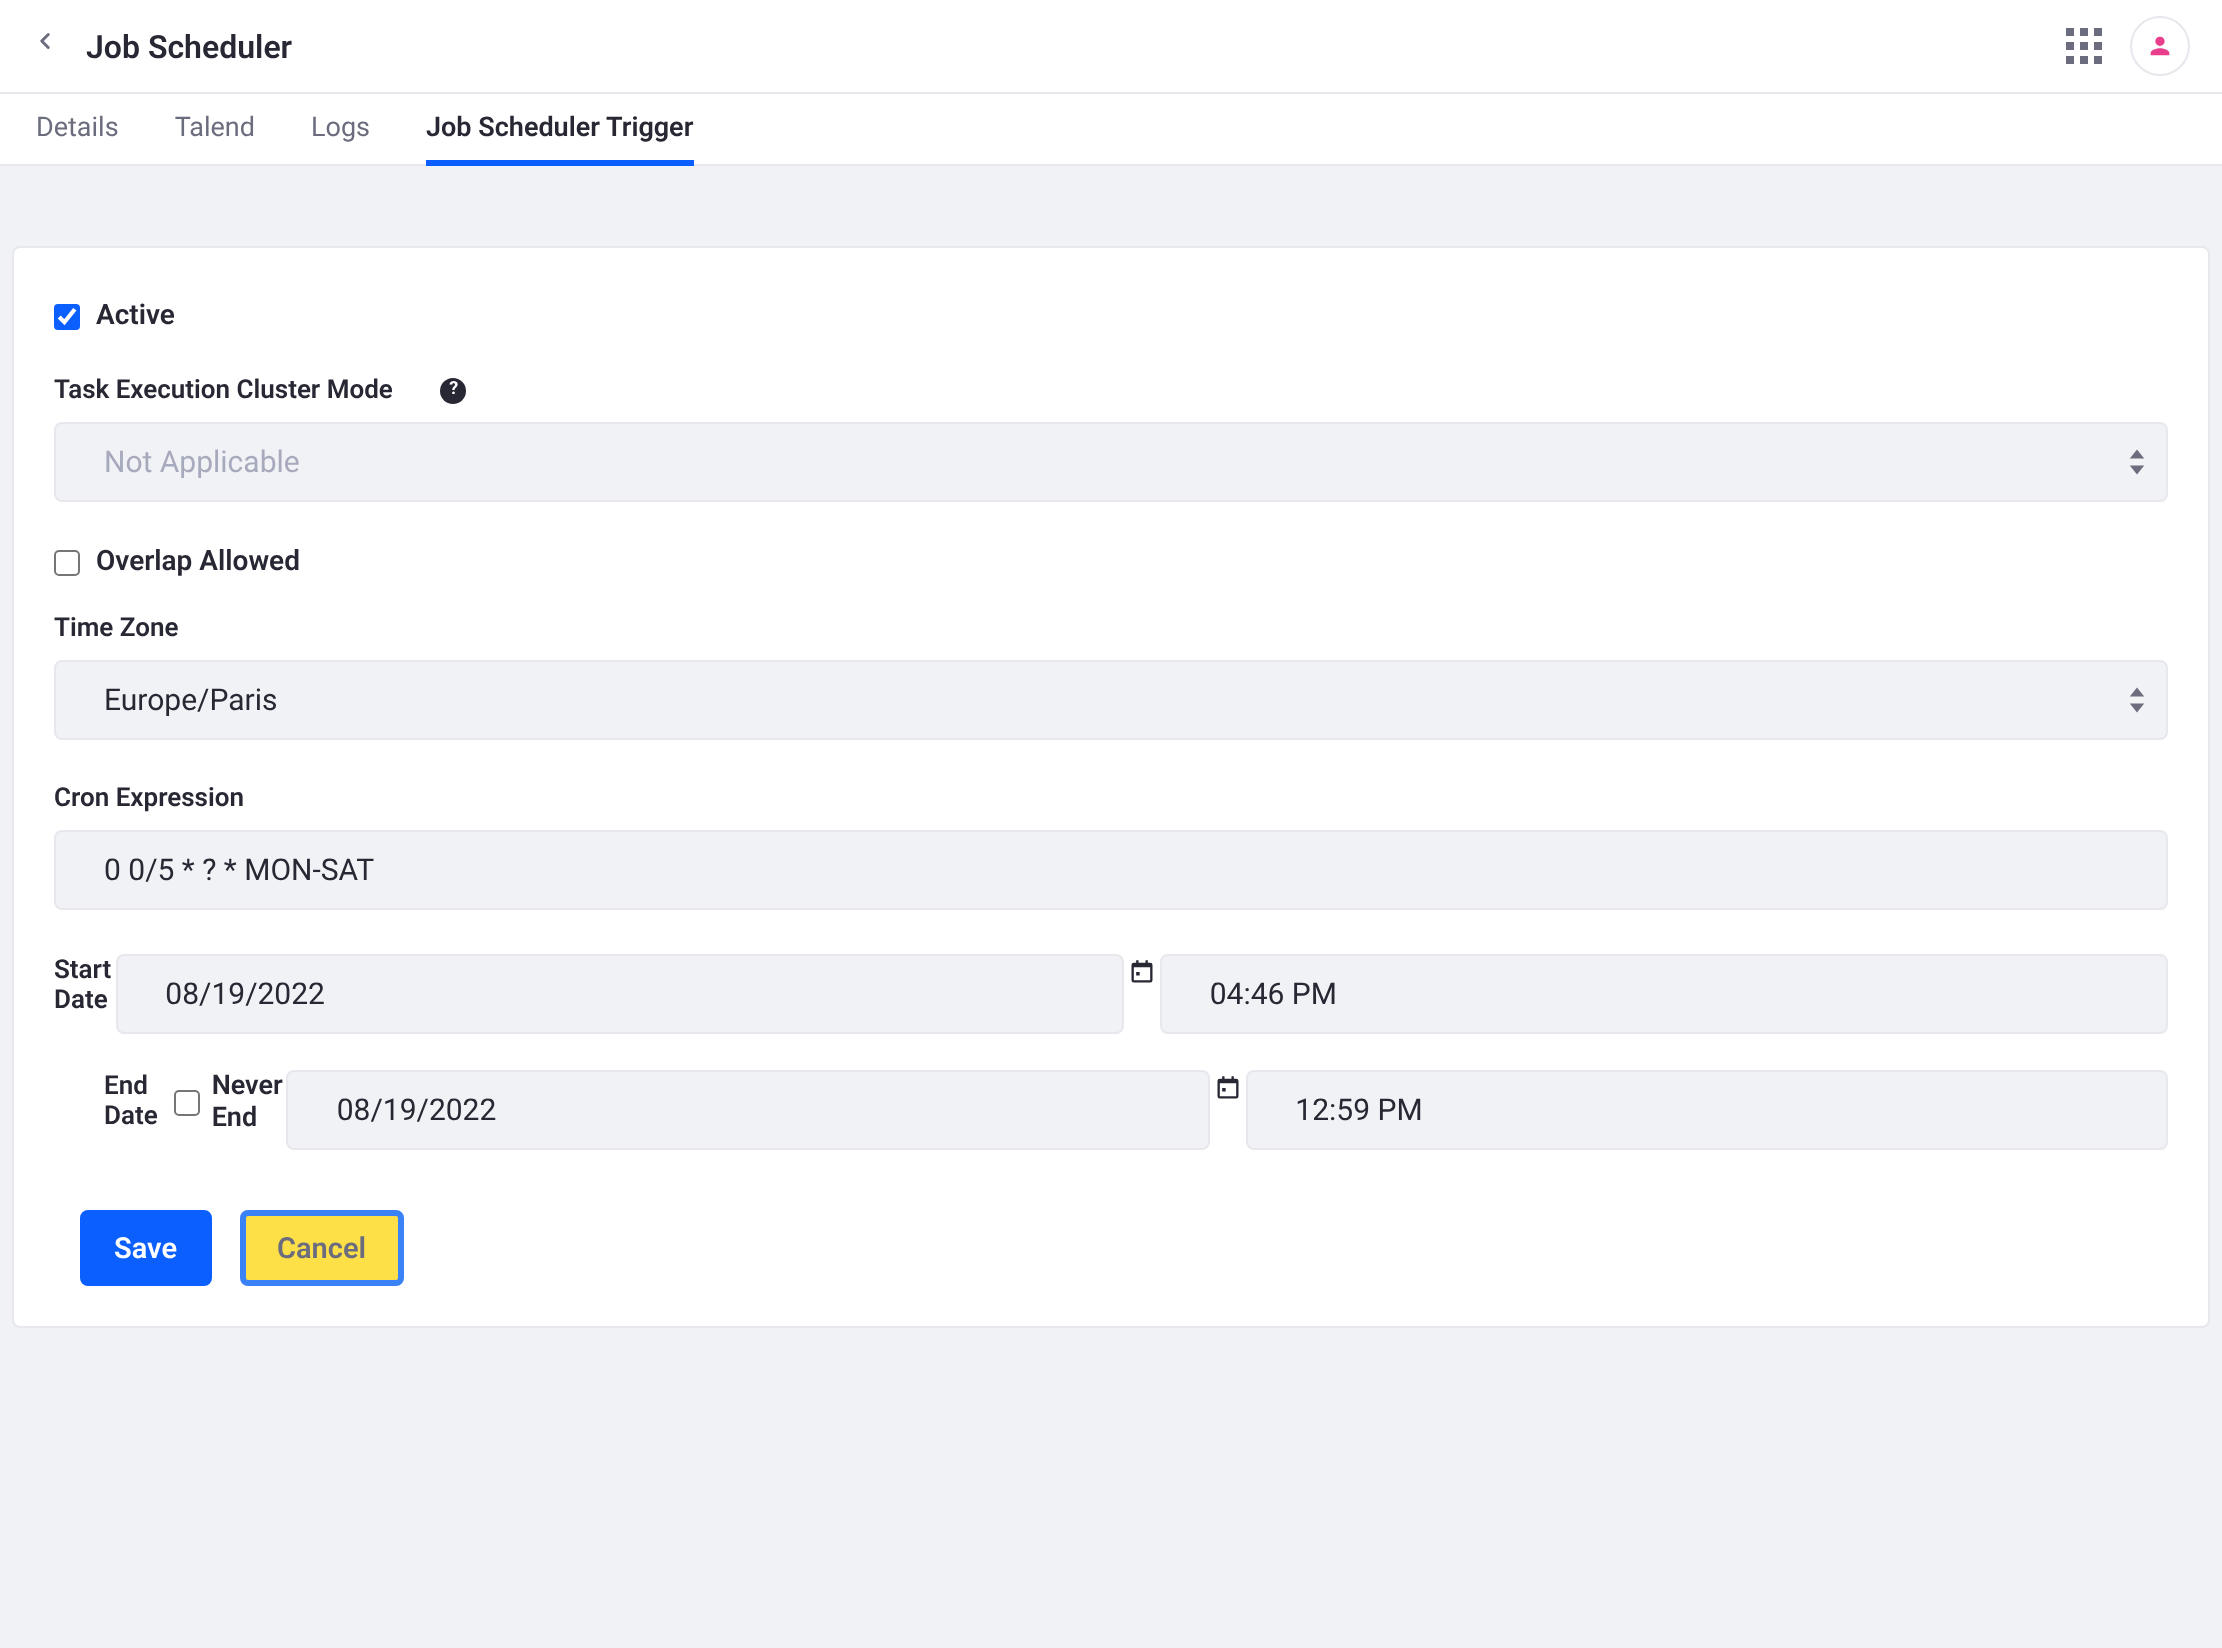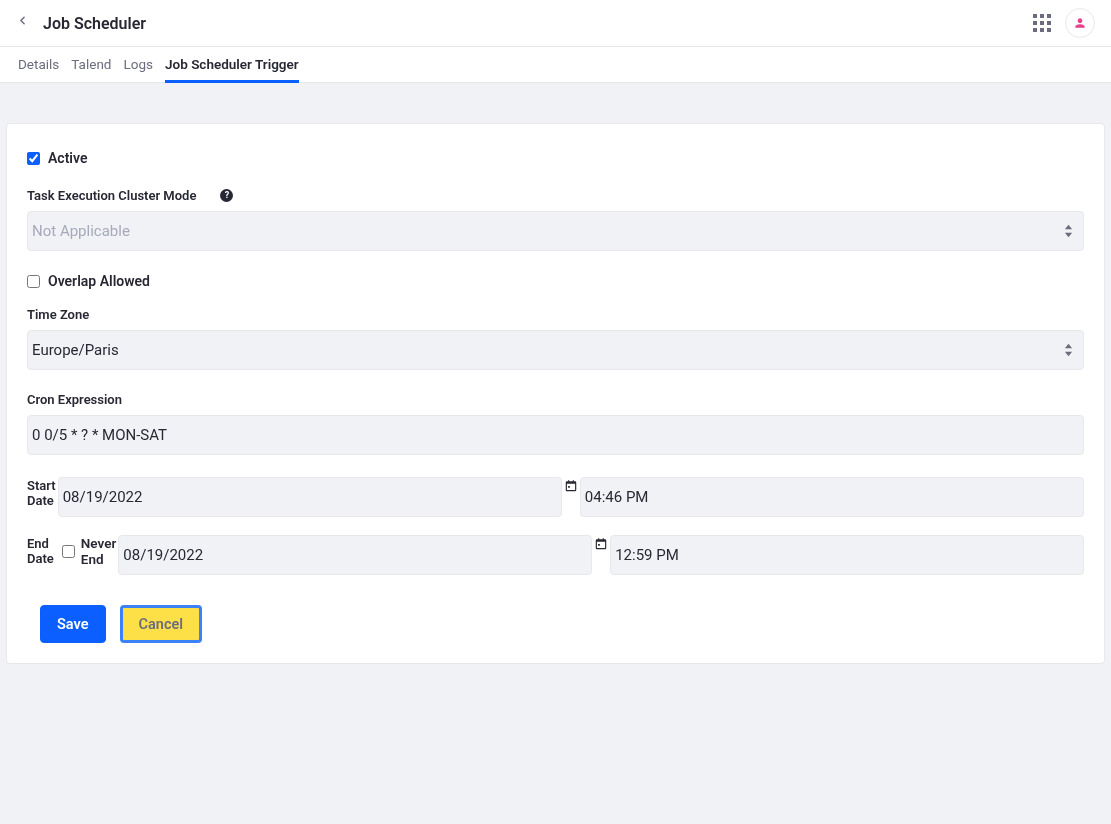--- a/index.html
+++ b/index.html
@@ -6,34 +6,34 @@
     body { background: #fff; color: #272833; font-size: 14px; }
     .topbar { display: flex; align-items: center; justify-content: space-between; padding: 8px 16px; height: 47px; border-bottom: 1px solid #e7e7ed; }
     .topbar-left { display: flex; align-items: flex-start; gap: 14px; }
     .back-chevron { font-size: 16px; color: #6b6c7e; cursor: pointer; display:inline-flex; align-items:center; }
     .page-title { font-weight: 600; font-size: 16px; color:#272833; }
     .topbar-right { display: flex; align-items: center; gap: 14px; }
     .apps-grid { width: 18px; height: 18px; display: grid; grid-template-columns: repeat(3,4px); grid-template-rows: repeat(3,4px); gap: 3px; cursor: pointer; }
     .apps-grid span { background: #6b6c7e; width:4px; height:4px; display:block; }
     .avatar-circle { width: 30px; height: 30px; border-radius: 50%; border: 1px solid #e7e7ed; display:flex; align-items:center; justify-content:center; cursor:pointer; }
     .avatar-circle svg { width:14px; height:14px; }
-    .tabbar { display: flex; gap: 12px; padding: 0 18px; border-bottom: 1px solid #e7e7ed; height: 36px; }
+    .tabbar { display: flex; gap: 28px; padding: 0 18px; border-bottom: 1px solid #e7e7ed; height: 36px; }
     .tab { font-size: 13.5px; color: #6b6c7e; padding-top: 9px; cursor: pointer; height:36px; }
     .tab.active { color: #272833; font-weight: 600; border-bottom: 3px solid #0b5fff; }
     .content-outer { background: #f1f2f5; padding: 40px 6px 6px 6px; min-height: calc(100vh - 83px); }
     .card { background: #fff; border: 1px solid #e7e7ed; border-radius: 4px; padding: 26px 20px 20px 20px; width:100%; }
     .form-group { margin-bottom: 22px; }
     .check-row { display: flex; align-items: center; gap: 8px; font-weight: 600; font-size: 14px; margin-bottom: 22px; }
     .check-row.small-gap { margin-bottom: 18px; }
     input[type="checkbox"] { width: 13px; height: 13px; accent-color: #0b5fff; cursor:pointer; }
     .field-label { font-weight: 600; font-size: 13px; color: #272833; margin-bottom: 8px; display:flex; align-items:center; gap:24px;}
     .label-inline-group { display:flex; align-items:center; gap:8px; margin-bottom:8px; }
-    .label-inline-group .field-label{ margin-bottom:0; }
+    .label-inline-group .field-label{ margin-bottom:0;margin-left:25px; }
     .help-dot { width:13px; height:13px; border-radius:50%; background:#272833; color:#fff; font-size:9px; line-height:13px; text-align:center; font-weight:700; cursor:help; }
-    .input-box { width: 100%; height: 40px; background: #f1f2f5; border: 1px solid #e7e7ed; border-radius: 4px; padding: 0 4px; font-size: 15px; color:#272833; display:flex; align-items:center; }
+    .input-box { width: 100%; height: 40px; background: #f1f2f5; border: 1px solid #e7e7ed; border-radius: 4px; padding: 0 24px; font-size: 15px; color:#272833; display:flex; align-items:center; }
     .input-box.placeholder-text { color: #a7a9bc; }
     .select-box { position: relative; }
     .select-caret { position:absolute; right:10px; top:50%; transform:translateY(-50%); display:flex; flex-direction:column; gap:1px; }
     .select-caret svg{ width:9px; height:6px; display:block; }
     .cal-row { margin-top:2px; margin-bottom:2px; }
     .cal-row svg { width:14px; height:14px; }
     .button-row { display:flex; gap:14px; margin-top:30px;padding-left:13px; }
     .btn { height:38px; padding: 0 16px; border-radius:4px; font-size:14.5px; font-weight:600; cursor:pointer; border:1px solid transparent; }
     .btn.primary { background:#0b5fff; border-color:#0b5fff; color:#fff; }
     .btn.secondary { background:#fde047; color:#6b6c7e; border:3px solid #3b82f6; }

